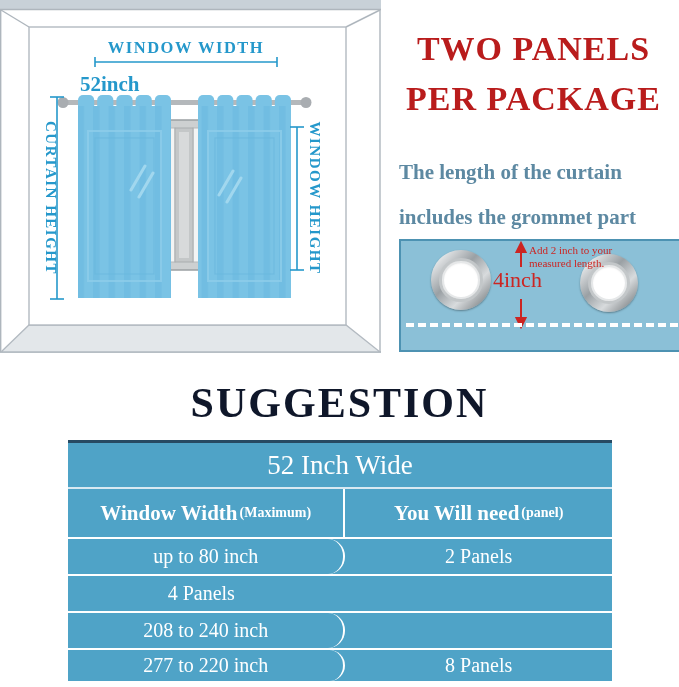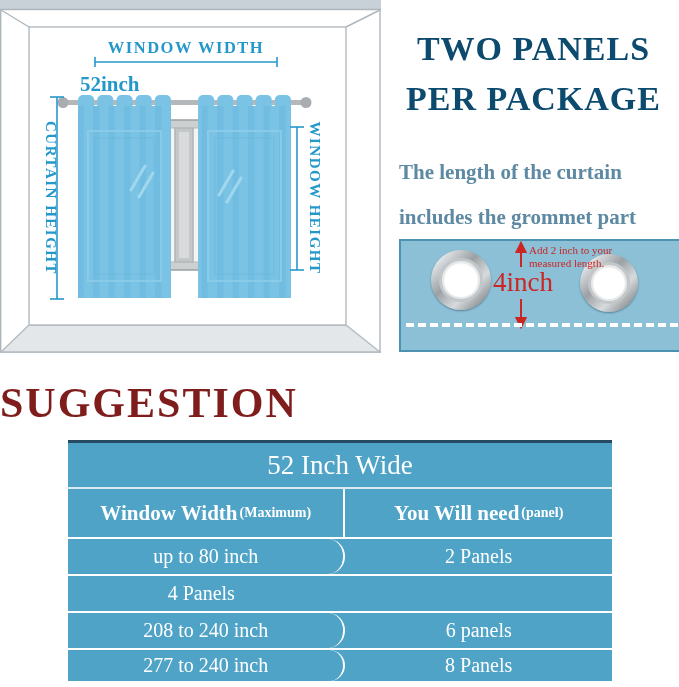--- a/index.html
+++ b/index.html
@@ -8,21 +8,21 @@
     background:#ffffff;
     font-family:"Liberation Serif","DejaVu Serif",serif;
   }
   
   #room-svg{position:absolute;left:0;top:0;}
 
   
   .two-panels-title{
     position:absolute;left:388px;top:24px;width:291px;
     text-align:center;font-weight:bold;font-size:34px;line-height:50px;
-    color:#0c4a6e;letter-spacing:1px;
+    color:#b91c1c;letter-spacing:1px;
   }
   .grommet-subtitle{
     position:absolute;left:399px;top:150px;width:280px;
     font-weight:bold;font-size:21px;line-height:45px;color:#5d89a2;
   }
   .grommet-strip{
     position:absolute;left:399px;top:239px;width:282px;height:113px;
     background:#8bc0d7;border:2px solid #4d92b2;box-sizing:border-box;
   }
   .grommet{
@@ -32,36 +32,36 @@
     box-shadow:0 1px 2px rgba(0,0,0,.35);
   }
   .grommet-inner{
     width:62%;height:62%;border-radius:50%;background:#ffffff;
     border:3px solid #c3c7c9;
     box-shadow:inset 0 0 0 2px #e6e8e9, inset 0 1px 3px rgba(0,0,0,.25);
   }
   .grommet-left{left:30px;top:9px;width:60px;height:60px;}
   .grommet-right{left:179px;top:13px;width:58px;height:58px;}
   .measure-4inch{
-    position:absolute;left:92px;top:26px;font-size:27px;color:#cc2522;
+    position:absolute;left:92px;top:26px;font-size:22px;color:#cc2522;
   }
   .grommet-note{
     position:absolute;left:128px;top:3px;font-size:11px;line-height:13px;color:#cc2522;
   }
   .grommet-note .u{}
   .strip-dashed{
     position:absolute;left:5px;width:272px;top:82px;height:0;
     border-top:4px dashed #ffffff;
   }
   .strip-arrows{position:absolute;left:0;top:0;}
 
   
   .suggestion-heading{
-    position:absolute;left:0;top:379px;width:679px;
-    font-weight:bold;font-size:42px;color:#7f1d1d;letter-spacing:2px;
+    position:absolute;left:0;top:379px;width:679px;text-align:center;
+    font-weight:bold;font-size:42px;color:#0f172a;letter-spacing:2px;
   }
   .size-table{
     position:absolute;left:68px;top:440px;width:544px;height:241px;
     background:#4fa3c7;border-top:3px solid #274a63;box-sizing:border-box;
     color:#ffffff;display:flex;flex-direction:column;
   }
   .tbl-title{
     height:46px;display:flex;align-items:center;justify-content:center;
     font-size:27px;border-bottom:2px solid #d8e9f2;box-sizing:border-box;
   }
@@ -218,19 +218,18 @@
 
   <div class="tbl-row">
     <div class="cell cell-left">up to 80 inch</div>
     <div class="cell cell-right">2 Panels</div>
   </div>
   <div class="tbl-row">
     <div class="cell cell-right">4 Panels</div>
   </div>
   <div class="tbl-row">
     <div class="cell cell-left">208 to 240 inch</div>
-    <div class="cell cell-right">6 panels</div>
   </div>
   <div class="tbl-row last">
-    <div class="cell cell-left">277 to 240 inch</div>
+    <div class="cell cell-left">277 to 220 inch</div>
     <div class="cell cell-right">8 Panels</div>
   </div>
 </div>
 
 </body></html>

